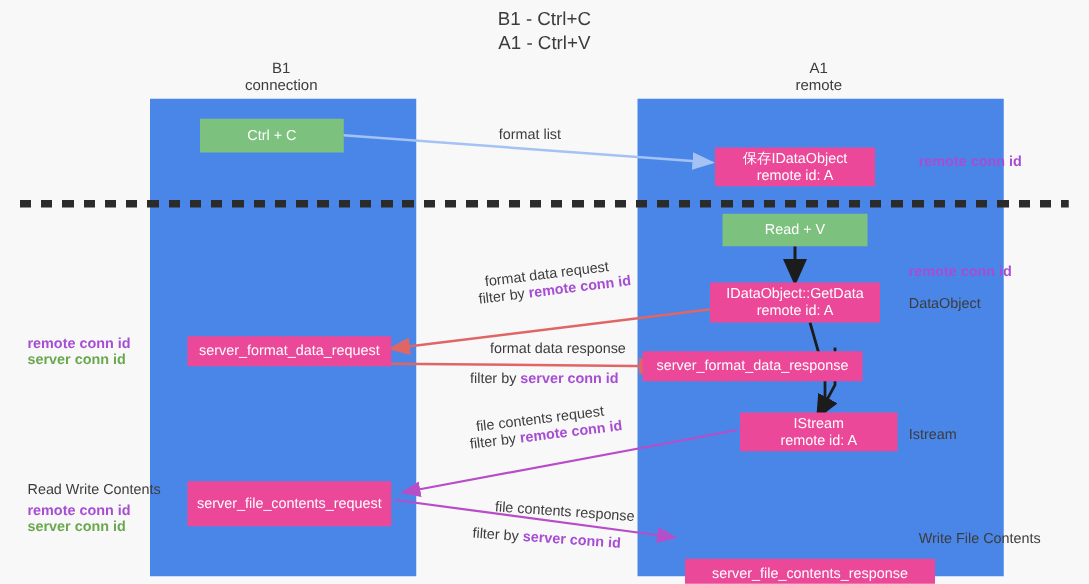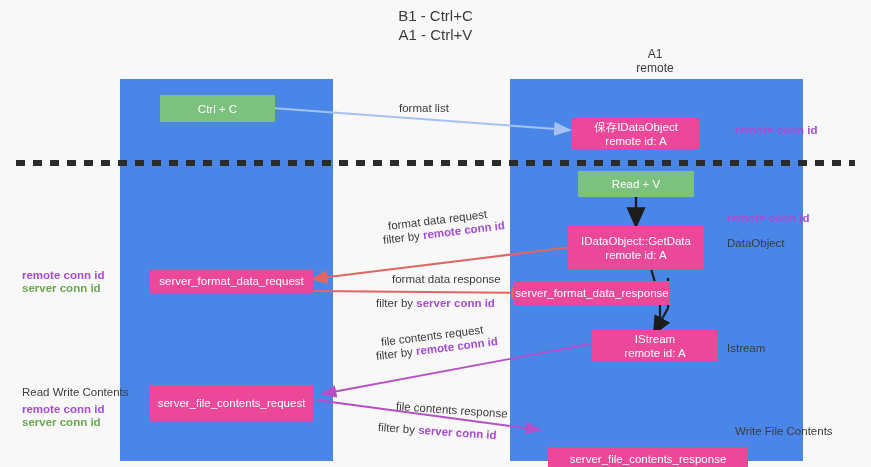--- a/index.html
+++ b/index.html
@@ -67,20 +67,24 @@
 <div class="stage">
 
   <div class="title">
     <div>B1 - Ctrl+C</div>
     <div>A1 - Ctrl+V</div>
   </div>
 
   <div class="lane" id="lane-b1"></div>
   <div class="lane" id="lane-a1"></div>
 
+  <div class="col-head" style="left:150px;top:47px;width:150px;">
+    <div>B1</div>
+    <div>connection</div>
+  </div>
   <div class="col-head" style="left:580px;top:47px;width:150px;">
     <div>A1</div>
     <div>remote</div>
   </div>
 
   <svg class="wires">
     <defs>
       <marker id="ah-blue" markerWidth="9" markerHeight="7" refX="8" refY="3.5" orient="auto">
         <polygon points="0 0, 9 3.5, 0 7" fill="#a4c2f4"></polygon>
       </marker>
@@ -120,30 +124,30 @@
 
   <div class="node orange" style="left:572px;top:118px;width:128px;height:31px;">
     <span>保存IDataObject</span>
     <span class="l2">remote id: A</span>
   </div>
 
   <div class="node green" style="left:578px;top:171px;width:116px;height:26px;">
     <span>Read + V</span>
   </div>
 
-  <div class="node orange" style="left:568px;top:226px;width:136px;height:44px;">
+  <div class="node orange" style="left:568px;top:226px;width:136px;height:32px;">
     <span>IDataObject::GetData</span>
     <span class="l2">remote id: A</span>
   </div>
 
   <div class="node orange" style="left:150px;top:269px;width:163px;height:24px;">
     <span>server_format_data_request</span>
   </div>
 
-  <div class="node orange" style="left:514px;top:281px;width:156px;height:24px;">
+  <div class="node orange" style="left:514px;top:281px;width:176px;height:24px;">
     <span>server_format_data_response</span>
   </div>
 
   <div class="node orange" style="left:592px;top:330px;width:126px;height:31px;">
     <span>IStream</span>
     <span class="l2">remote id: A</span>
   </div>
 
   <div class="node orange" style="left:150px;top:385px;width:163px;height:36px;">
     <span>server_file_contents_request</span>

